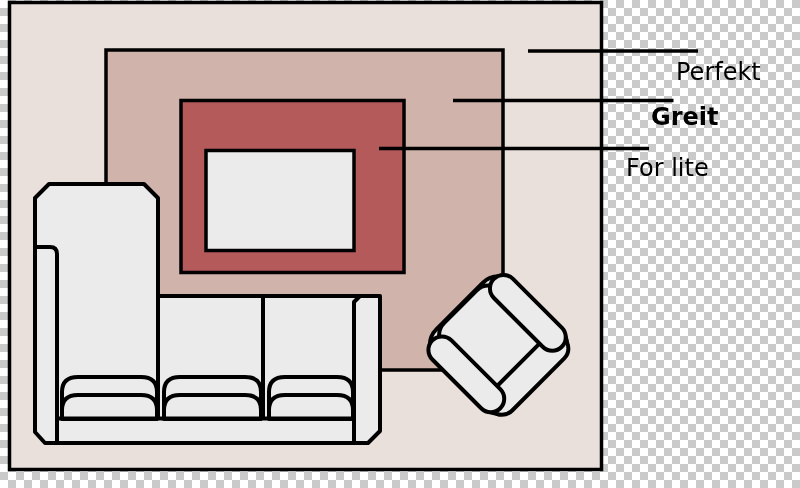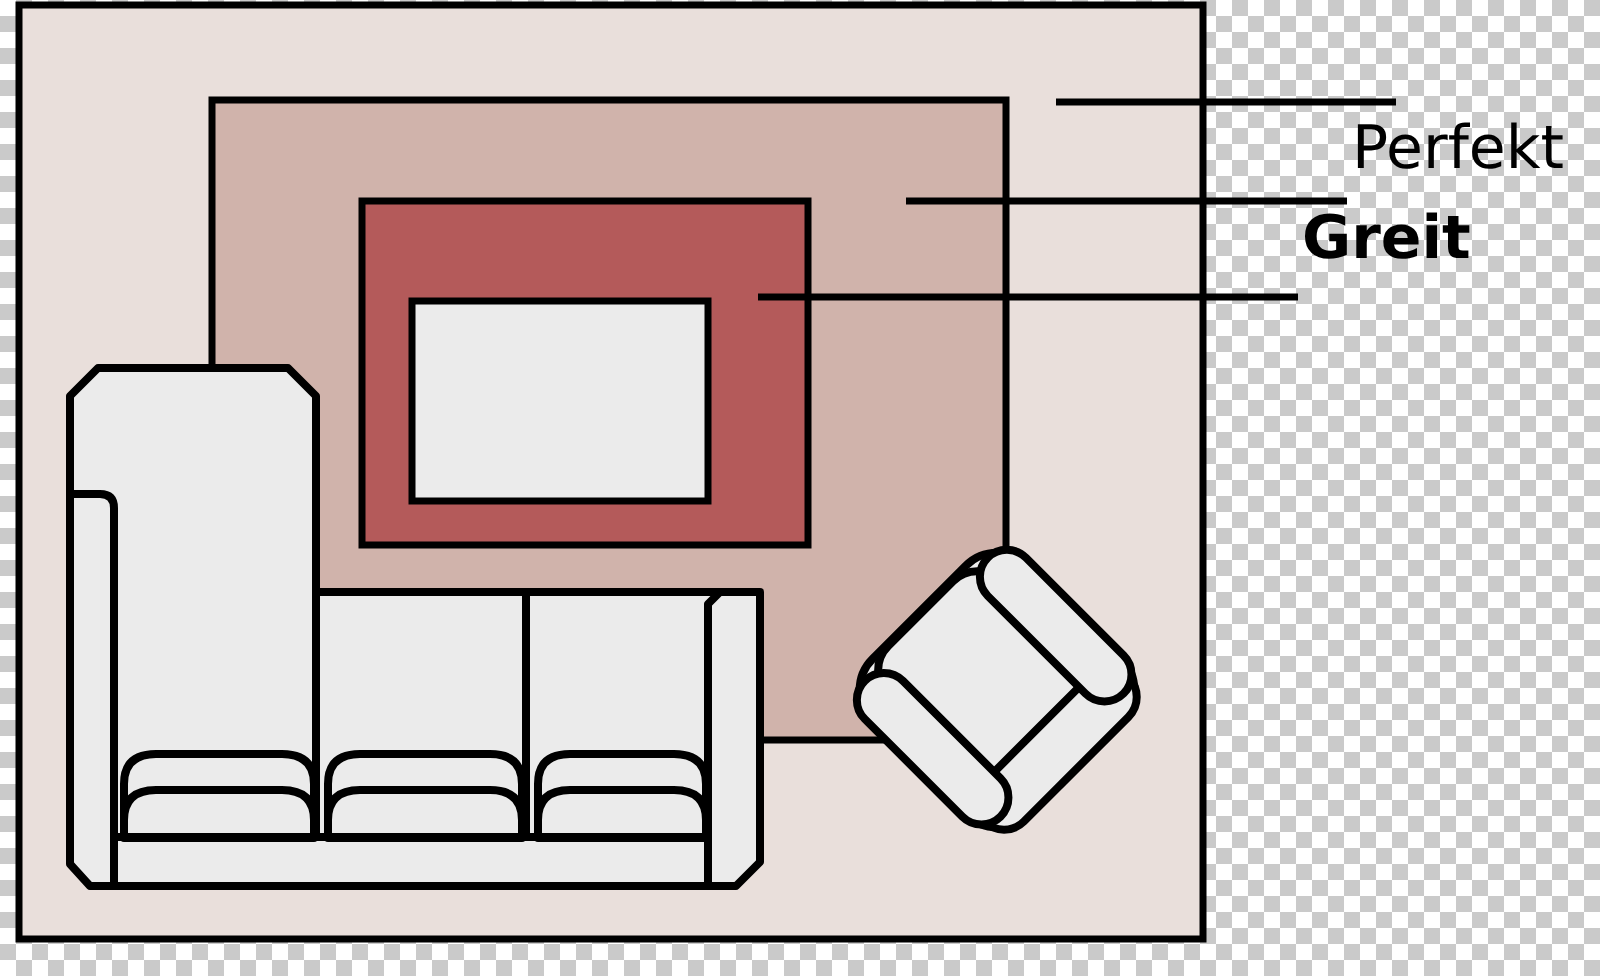--- a/index.html
+++ b/index.html
@@ -9,21 +9,21 @@
   }
   .stage{
     position:relative;width:800px;height:488px;
     background-color:#ffffff;
     background-image:conic-gradient(#cacaca 0 25%, #ffffff 0 50%, #cacaca 0 75%, #ffffff 0);
     background-size:16px 16px;
   }
   .stage svg{position:absolute;left:0;top:0;}
   .callout-label{
     position:absolute;
-    font-size:30px;
+    font-size:24px;
     line-height:1;
     color:#000;
     white-space:nowrap;
   }
   .outline{stroke:#000000;}
   .thin{stroke-width:3.5px;}
   .furn{stroke-width:4px;stroke-linejoin:round;}
   .callout{stroke-width:3.6px;fill:none;stroke-linecap:butt;}
   .noline{fill:none;}
 </style>
@@ -72,14 +72,15 @@
 
     <g class="callout" stroke="#000000">
       <path d="M528,51 L698,51"></path>
       <path d="M453,100.5 L673.5,100.5"></path>
       <path d="M379,148.5 L649,148.5"></path>
     </g>
   </svg>
 
   <div class="callout-label" style="left:676px;top:60px;">Perfekt</div>
   <div class="callout-label" style="left:651px;top:105px;font-weight:bold;">Greit</div>
+  <div class="callout-label" style="left:626px;top:156px;">For lite</div>
 
 </div>
 
 </body></html>

